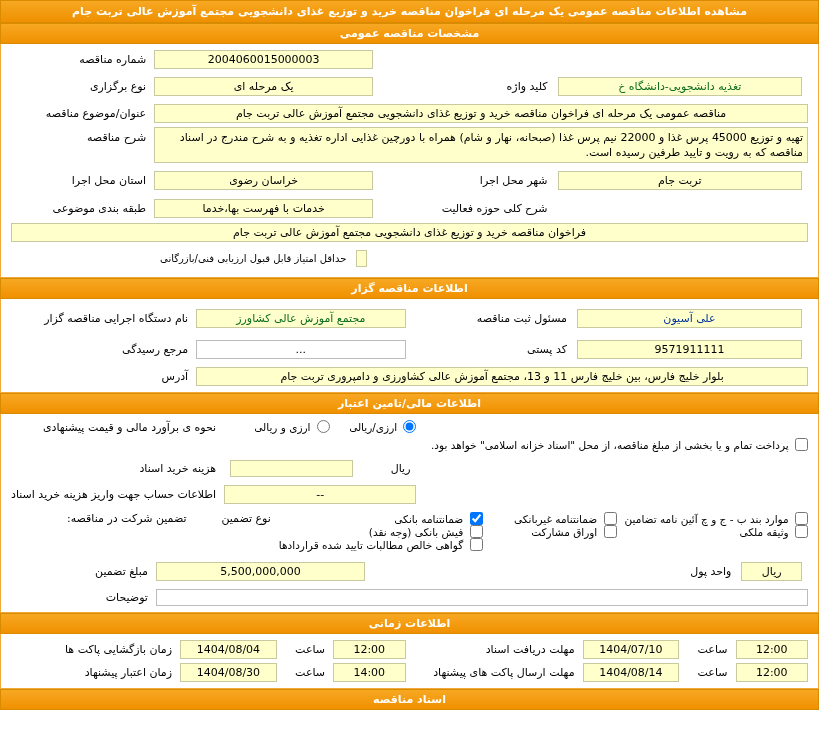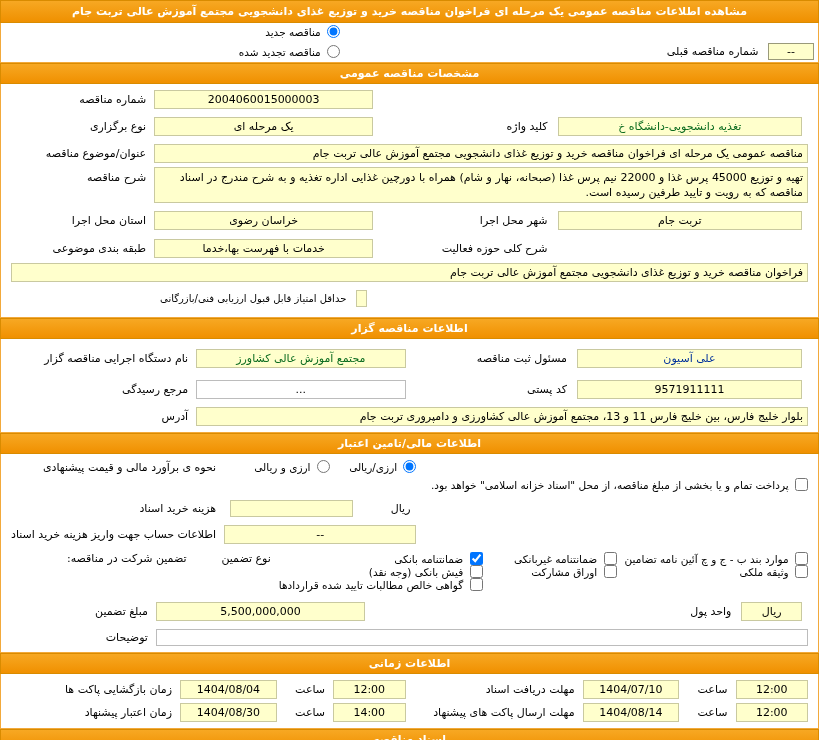--- a/index.html
+++ b/index.html
@@ -72,21 +72,21 @@
     background: #ffffcc;
     border: 1px solid #c9c9a0;
     padding: 2px 4px;
     font-size: 11px;
     color: #000;
     min-height: 17px;
     text-align: center;
     overflow: hidden;
     white-space: nowrap;
   }
-  .fld.right { text-align: right; }
+  .fld.right { }
   .fld.white { background: #fff; border: 1px solid #bcbcbc; }
   .fld.tall { min-height: 34px; white-space: normal; text-align: right; line-height: 15px; }
   .fld.blue { color: #00319c; }
   .fld.green { color: #0a6b1f; text-align: center; }
   .sel {
     display: inline-block;
     background: #ffffcc;
     border: 1px solid #9a9a7a;
     padding: 1px 4px;
     min-width: 46px;
@@ -102,45 +102,20 @@
 </head>
 <body>
 
 <div id="page">
   <div class="watermark">کارگزاری<br>کارتباط</div>
 
   <div class="content">
 
     <div class="title-bar">مشاهده اطلاعات مناقصه عمومی یک مرحله ای فراخوان مناقصه خرید و توزیع غذای دانشجویی مجتمع آموزش عالی تربت جام</div>
 
-    <table class="grid" style="border:1px solid #f2a93b; border-top:none;">
-      <tbody>
-          <tr>
-        <td style="width:58%"></td>
-        <td style="text-align:right; width:42%">
-          <label class="checkline">
-            <input type="radio" name="ttype" checked="" style="">
-            <span>مناقصه جدید</span>
-          </label>
-        </td>
-      </tr>
-      <tr>
-        <td style="text-align:right">
-          <span class="sel">--</span>
-          <span style="margin-right:6px">شماره مناقصه قبلی</span>
-        </td>
-        <td style="text-align:right">
-          <label class="checkline">
-            <input type="radio" name="ttype" style="">
-            <span>مناقصه تجدید شده</span>
-          </label>
-        </td>
-      </tr>
-    </tbody>
-      </table>
 
     <div class="sec-header">مشخصات مناقصه عمومی</div>
     <div class="panel">
       <table class="grid">
         <tbody>
             <tr>
           <td style="width:55%"></td>
           <td style="width:27%">
                 <span class="fld">2004060015000003</span>
               </td>

